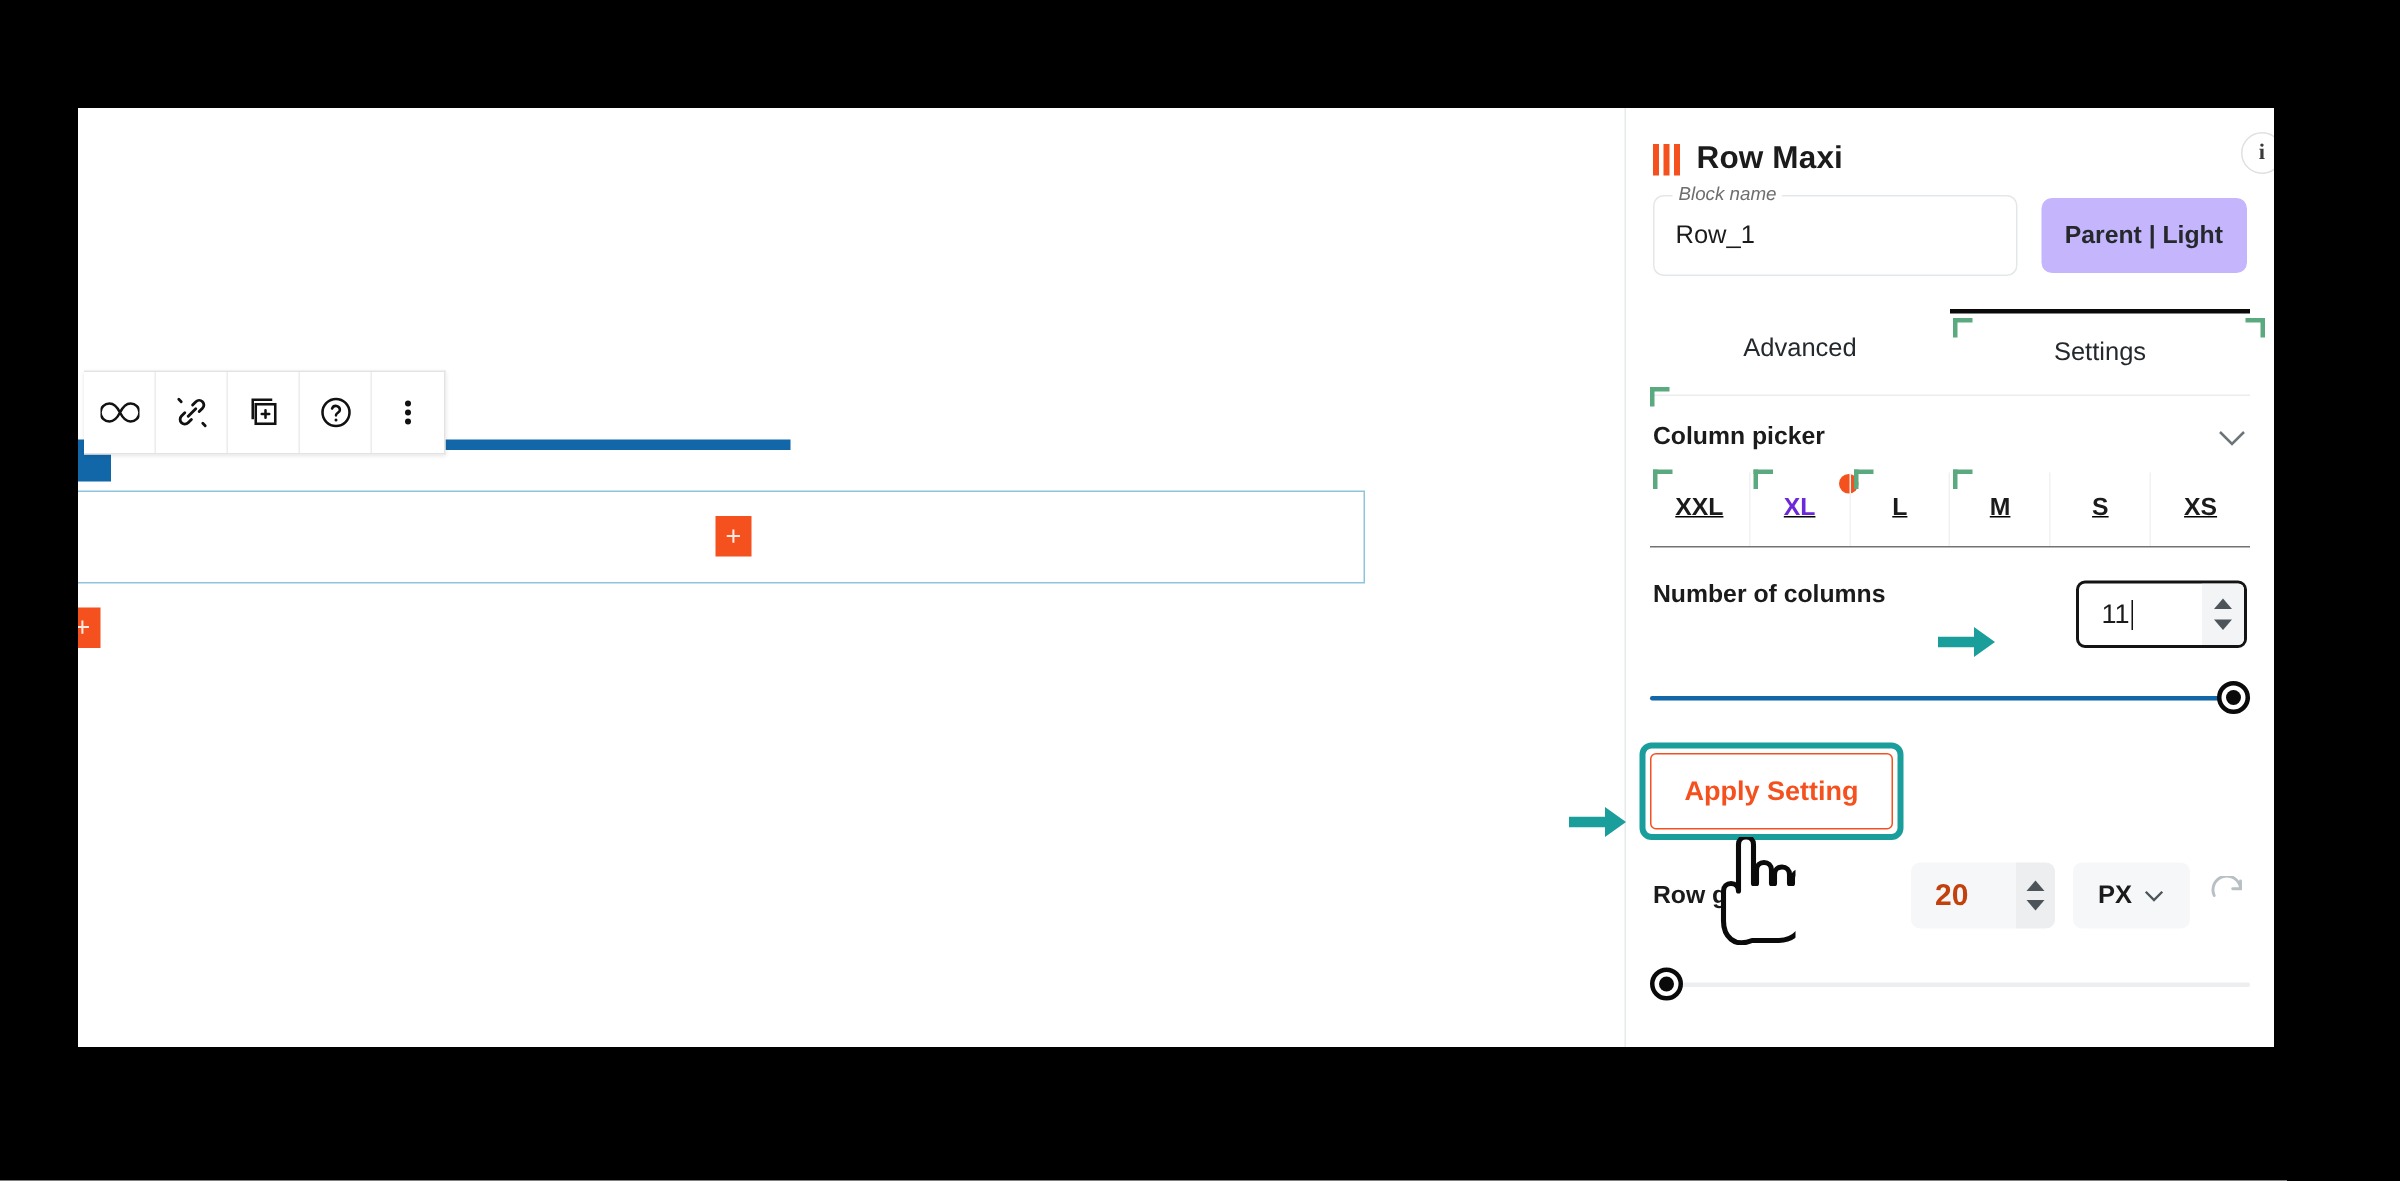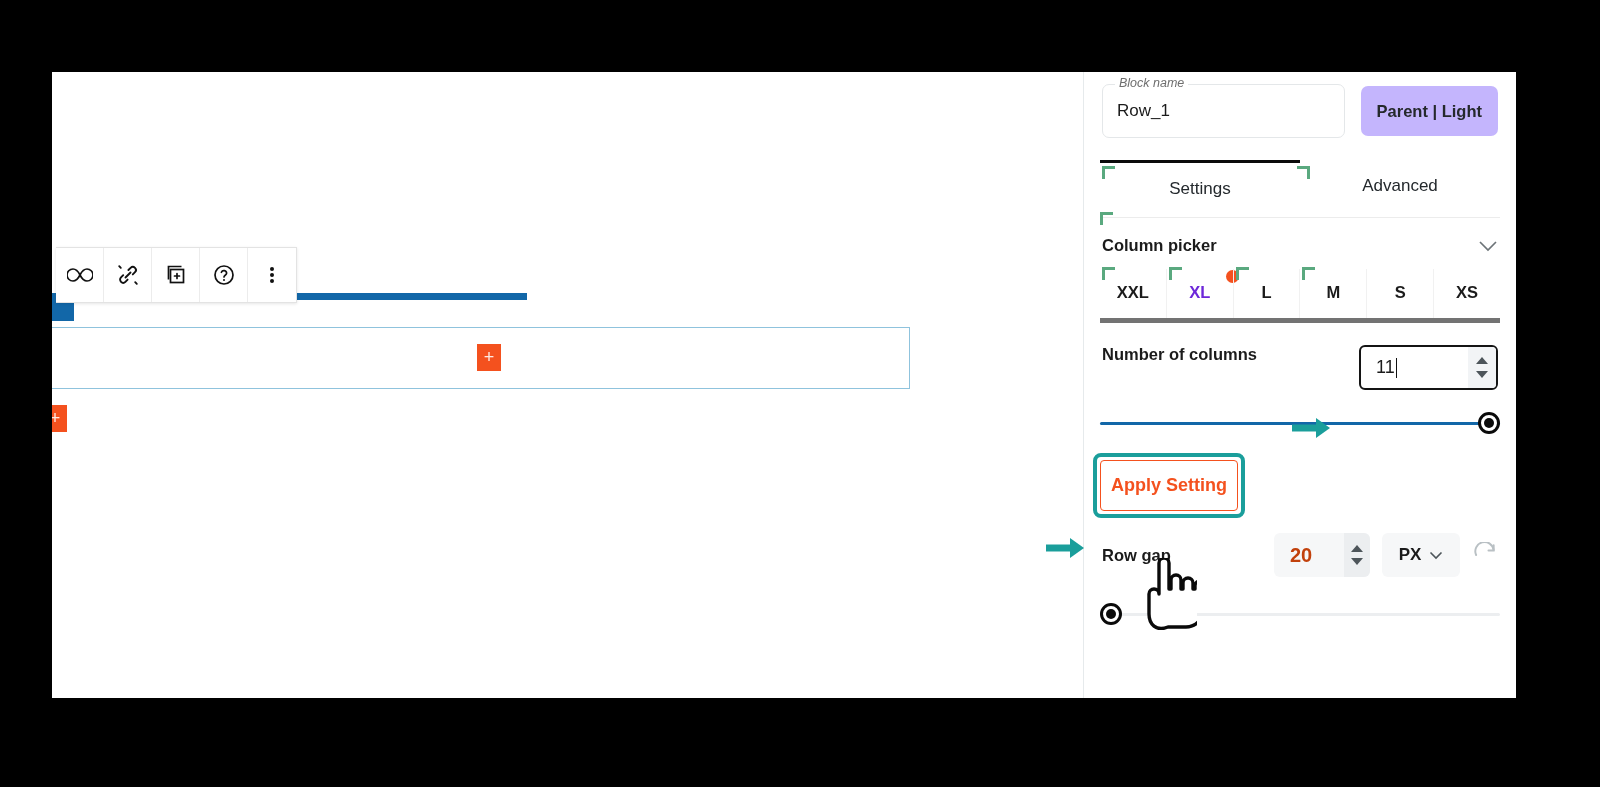--- a/index.html
+++ b/index.html
@@ -241,22 +241,23 @@
   }
   .chev {
     color: #6d7478;
     font-size: 14px;
   }
 
   
   .size-tabs {
     display: flex;
     margin: 0 16px;
-    border-bottom: 5px solid #737373;
-    position: relative;
+    border-bottom: 1px solid #737373;
+    position: relative;
+    text-decoration: underline;
   }
   .size-tab {
     flex: 1;
     text-align: center;
     padding: 14px 0 16px 0;
     font-size: 16.5px;
     font-weight: bold;
     color: #1b1b1b;
     cursor: pointer;
     position: relative;
@@ -287,21 +288,21 @@
     font-weight: bold;
     color: #1b1b1b;
   }
   .spinner {
     display: flex;
     align-items: stretch;
     border: 2px solid #141414;
     border-radius: 6px;
     overflow: hidden;
     height: 45px;
-    width: 139px;
+    width: 114px;
     margin-left: auto;
     background: #fff;
   }
   .spinner .val {
     flex: 1;
     display: flex;
     align-items: center;
     padding-left: 15px;
     font-size: 18px;
     color: #1b1b1b;
@@ -390,21 +391,21 @@
     pointer-events: none;
   }
   .apply-btn {
     background: #ffffff;
     border: 1px solid #f4511e;
     border-radius: 4px;
     color: #f4511e;
     font-size: 18px;
     font-weight: bold;
     font-family: "Liberation Sans", sans-serif;
-    padding: 14px 10px;
+    padding: 14px 22px;
     cursor: pointer;
   }
 
   
   .gap-row {
     display: flex;
     align-items: center;
     margin: 22px 16px 0 16px;
     padding: 0 2px;
     gap: 12px;
@@ -538,37 +539,46 @@
     <div class="sel-handle"></div>
 
     <div class="row-block"></div>
 
     <div class="plus-btn plus-center">+</div>
     <div class="plus-btn plus-edge">+</div>
   </div>
 
   <div id="settings-panel">
 
+    <div class="panel-header">
+      <div class="logo-bars">
+        <i></i>
+          <i></i>
+          <i></i>
+      </div>
+      <div class="panel-title">Row Maxi</div>
+      <div class="info-icon">i</div>
+    </div>
 
     <div class="name-row">
       <div class="block-name-field">
         <span class="block-name-legend">Block name</span>
         <span class="block-name-value">Row_1</span>
       </div>
       <button class="parent-light-btn">Parent | Light</button>
     </div>
 
     <div class="tab-strip">
+      <div class="tab">
+        <span>Advanced</span>
+      </div>
       <div class="tab active">
         <span>Settings</span>
         <span class="gm tl" style="left:2px; top:3px;"></span>
         <span class="gm tl" style="right:-10px; top:3px; transform:scaleX(-1);"></span>
-      </div>
-      <div class="tab">
-        <span>Advanced</span>
       </div>
     </div>
 
     <div class="section-head">
       <span class="label">Column picker</span>
       <span class="chev">
         <svg width="20" height="12" viewBox="0 0 20 12" fill="none" stroke="#6d7478" stroke-width="1.7">
           <path d="M2 2l8 8 8-8"></path>
         </svg>
       </span>

